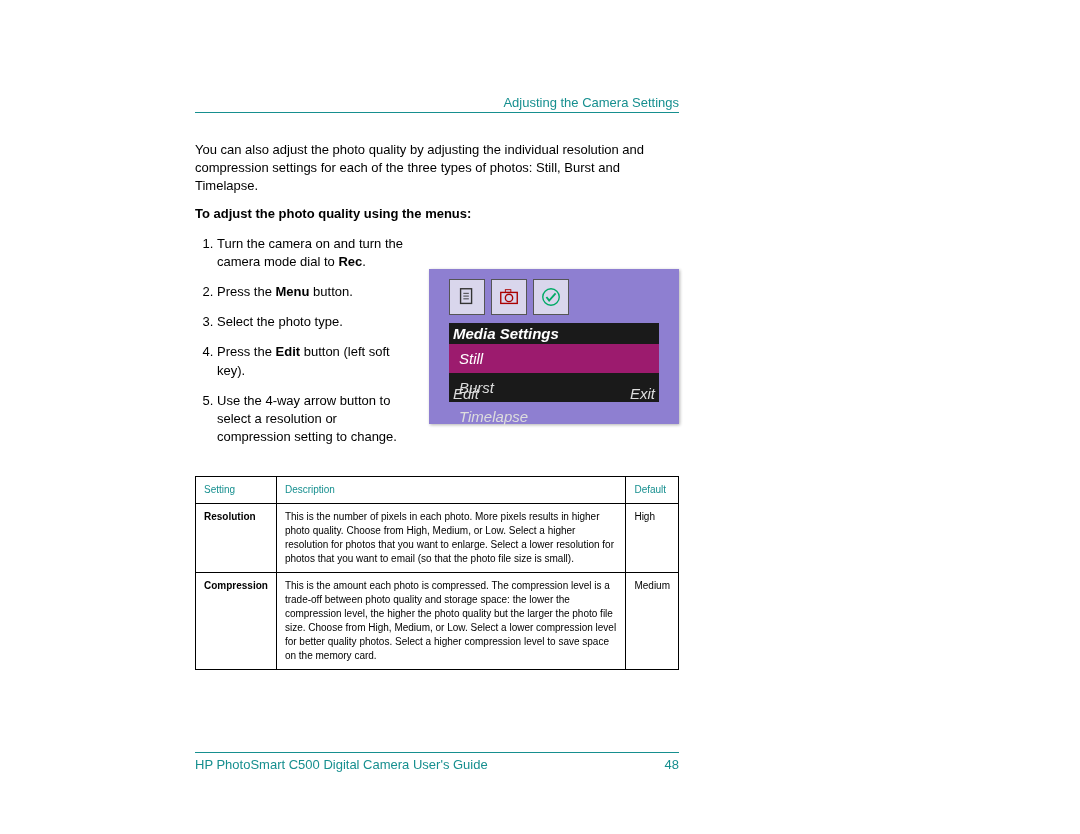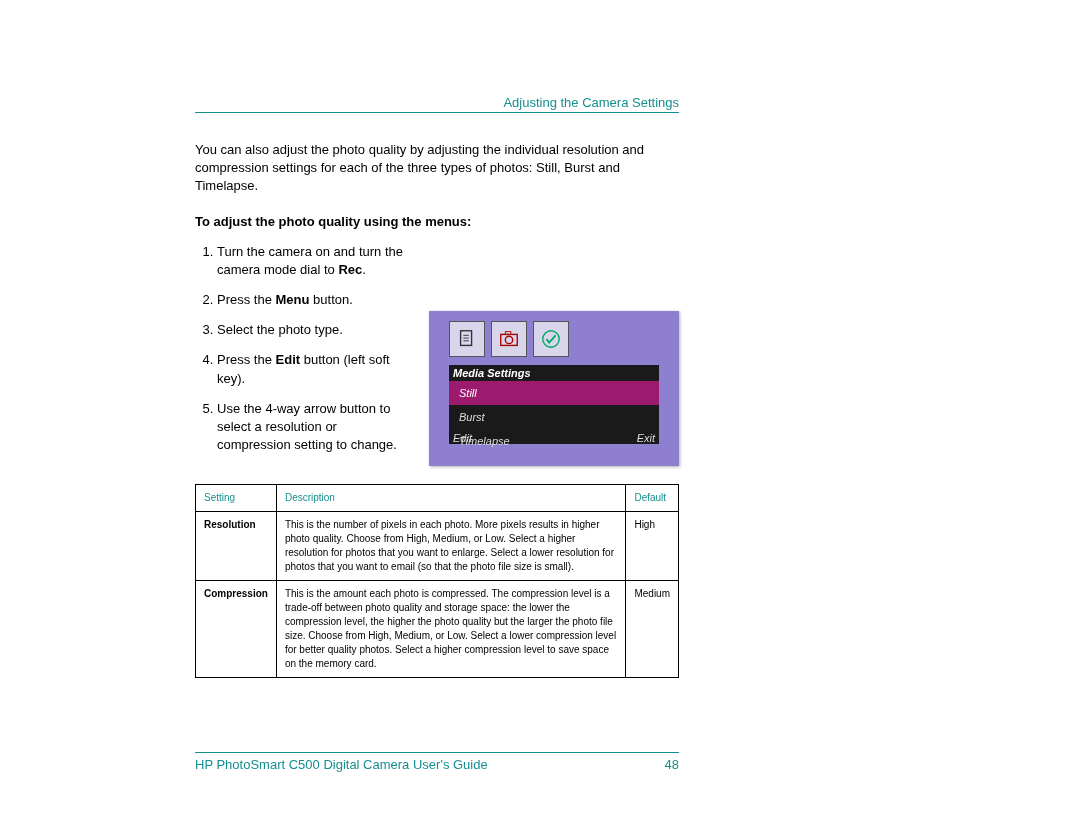--- a/index.html
+++ b/index.html
@@ -22,29 +22,29 @@
   }
   .header-bar {
     border-bottom: 1.5px solid #168f8f;
     text-align: right;
     color: #168f8f;
     padding-bottom: 2px;
     margin-bottom: 28px;
   }
   .intro-para {
     line-height: 1.4;
-    margin-bottom: 18px;
+    margin-bottom: 10px;
   }
   .section-title {
     font-weight: bold;
     margin-bottom: 14px;
   }
   .body-row {
     display: flex;
-    align-items: flex-end;
+    align-items: center;
     margin-bottom: 18px;
   }
   .steps {
     flex: 1;
   }
   ol.steps-list {
     margin: 0;
     padding-left: 22px;
   }
   ol.steps-list li {
@@ -82,21 +82,21 @@
   }
   .icon-box svg { width: 22px; height: 22px; }
   .menu-box {
     position: absolute;
     top: 54px;
     left: 20px;
     right: 20px;
     bottom: 22px;
     background: #1a1a1a;
     color: #fff;
-    font-size: 11px;
+    font-size: 15px;
   }
   .menu-title {
     background: #1a1a1a;
     color: #fff;
     padding: 2px 4px;
     font-style: italic;
     font-weight: bold;
   }
   .menu-item {
     padding: 6px 10px;

